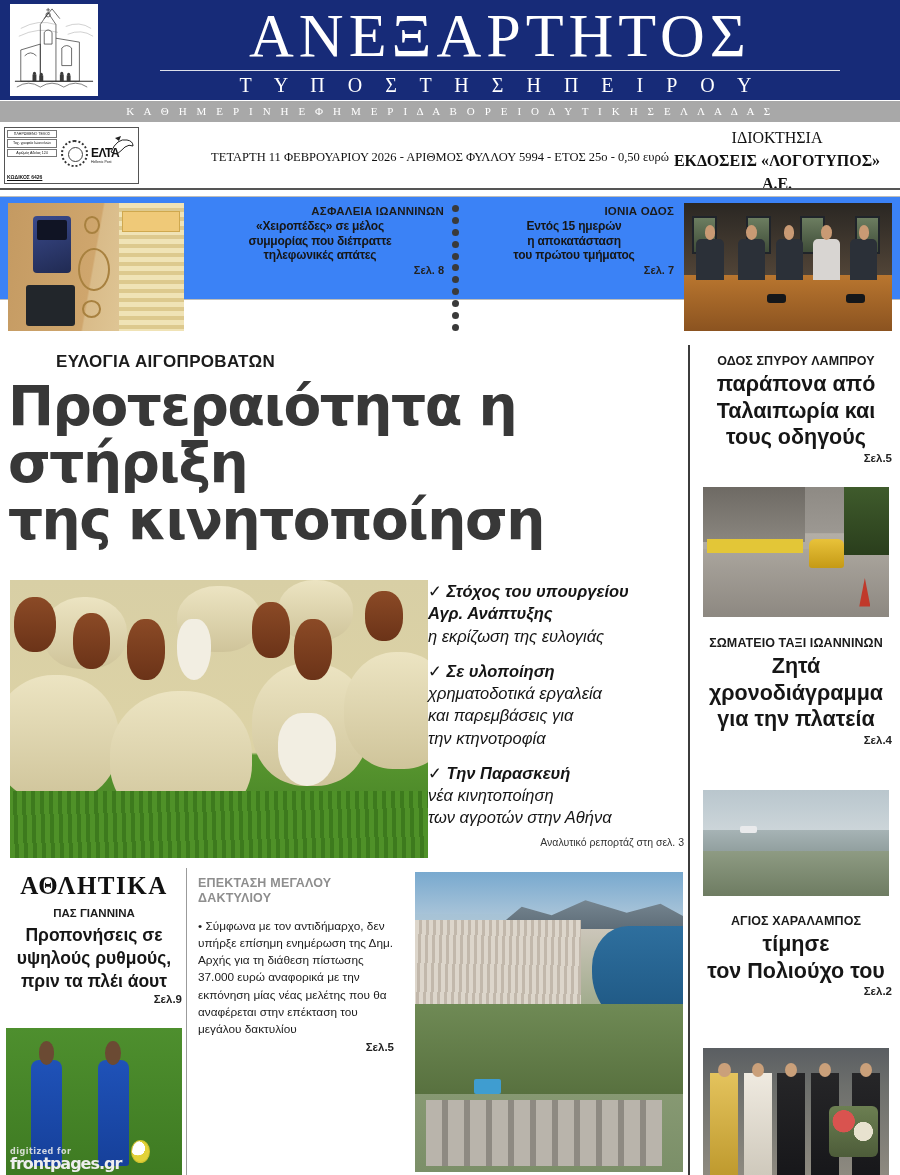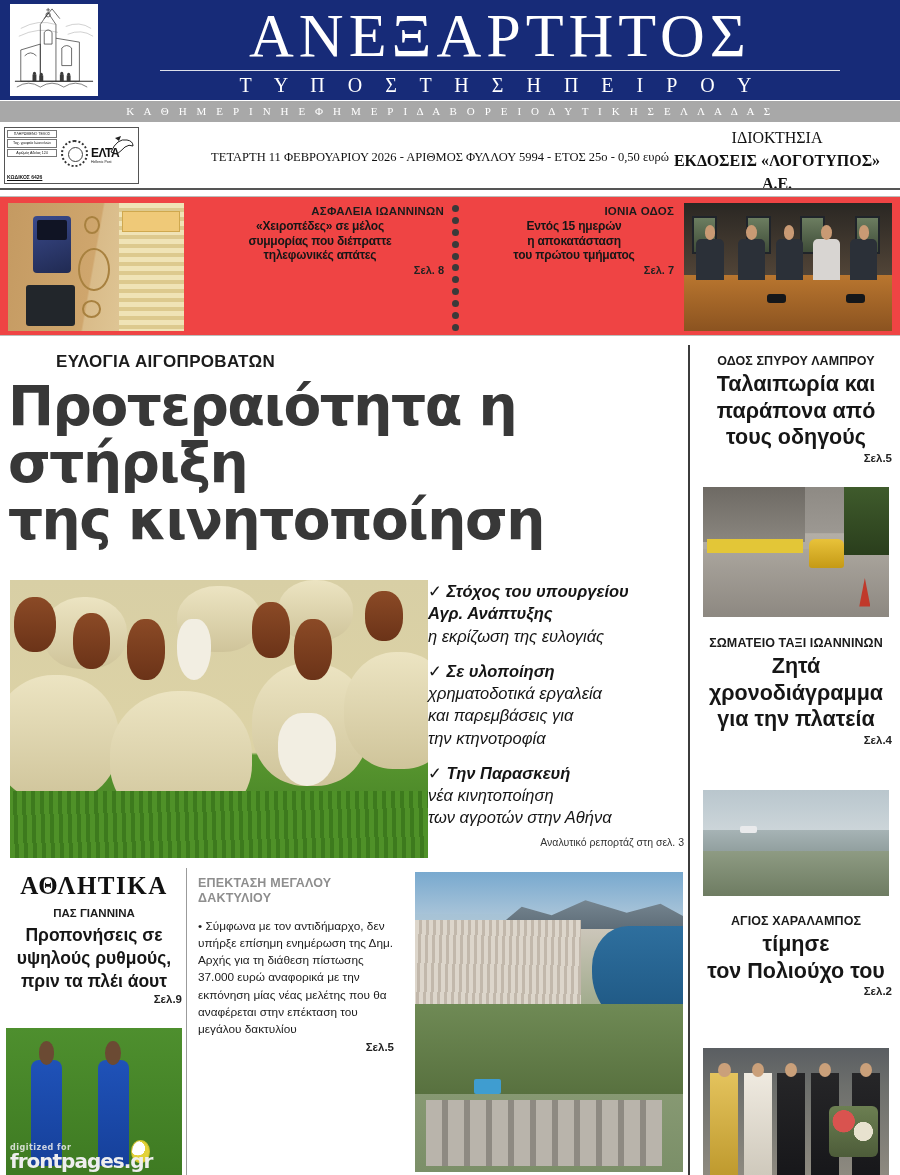--- a/index.html
+++ b/index.html
@@ -102,22 +102,22 @@
     font-family: "Liberation Serif", "DejaVu Serif", serif;
     font-size: 16px; color: #111; line-height: 1.45;
   }
   .imprint .b { font-weight: bold; }
   .rule-thick {
     position: absolute; left: 0; top: 188px; width: 900px; height: 2px; background: #555;
   }
 
   
   .topbanner {
-    position: absolute; left: 0; top: 196px; width: 900px; height: 140px;
-    background: #ef4444;
+    position: absolute; left: 0; top: 196px; width: 900px; height: 104px;
+    background: #3b82f6;
     border-top: 1px solid #bdbdbb; border-bottom: 1px solid #bdbdbb;
   }
   .tb-photo-l { position: absolute; left: 8px; top: 6px; width: 176px; height: 128px; overflow: hidden; }
   .tb-photo-r { position: absolute; right: 8px; top: 6px; width: 208px; height: 128px; overflow: hidden; }
   .tb-left-txt { position: absolute; left: 196px; top: 8px; width: 248px; text-align: right; }
   .tb-right-txt { position: absolute; left: 474px; top: 8px; width: 200px; text-align: right; }
   .tb-kicker {
     font-size: 11.5px; font-weight: bold; color: #1b1b1b;
     letter-spacing: .2px; margin-bottom: 2px;
   }
@@ -179,21 +179,21 @@
   }
   .sports-page { margin-top: 1px; font-size: 11.5px; font-weight: bold; color: #222; text-align: right; }
   .sports-photo {
     position: absolute; left: 6px; top: 1028px; width: 176px; height: 147px; overflow: hidden;
   }
   .watermark {
     position: absolute; left: 4px; bottom: 4px; width: 170px;
     font-family: "DejaVu Sans", sans-serif; color: #eee; pointer-events: none;
   }
   .watermark .small { font-size: 8px; font-weight: bold; letter-spacing: .5px; opacity: .85; }
-  .watermark .big { font-size: 20px; font-weight: bold; letter-spacing: -1px; line-height: .95; }
+  .watermark .big { font-size: 16px; font-weight: bold; letter-spacing: -1px; line-height: .95; }
 
   
   .ring { position: absolute; left: 198px; top: 876px; width: 196px; }
   .ring-kicker {
     font-size: 12.5px; font-weight: bold; color: #8e8e8e; line-height: 1.22; letter-spacing: .2px;
   }
   .ring-head {
     margin-top: 7px; font-size: 21px; font-weight: bold; color: #1b1b1b; line-height: 1.27;
   }
   .ring-body {
@@ -605,22 +605,22 @@
       <div class="city"></div>
       <div class="green"></div>
       <div class="bldgs"></div>
       <div class="pool"></div>
     </div>
   </div>
 
   <div class="side s1">
     <div class="side-kicker">ΟΔΟΣ ΣΠΥΡΟΥ ΛΑΜΠΡΟΥ</div>
     <div class="side-head">
+      <div>παράπονα από</div>
       <div>Ταλαιπωρία και</div>
-      <div>παράπονα από</div>
       <div>τους οδηγούς</div>
     </div>
     <div class="side-page">Σελ.5</div>
   </div>
 
   <div class="side-photo sp1">
     <div class="ph art-street">
       <div class="bldg"></div>
       <div class="road"></div>
       <div class="barrier"></div>

